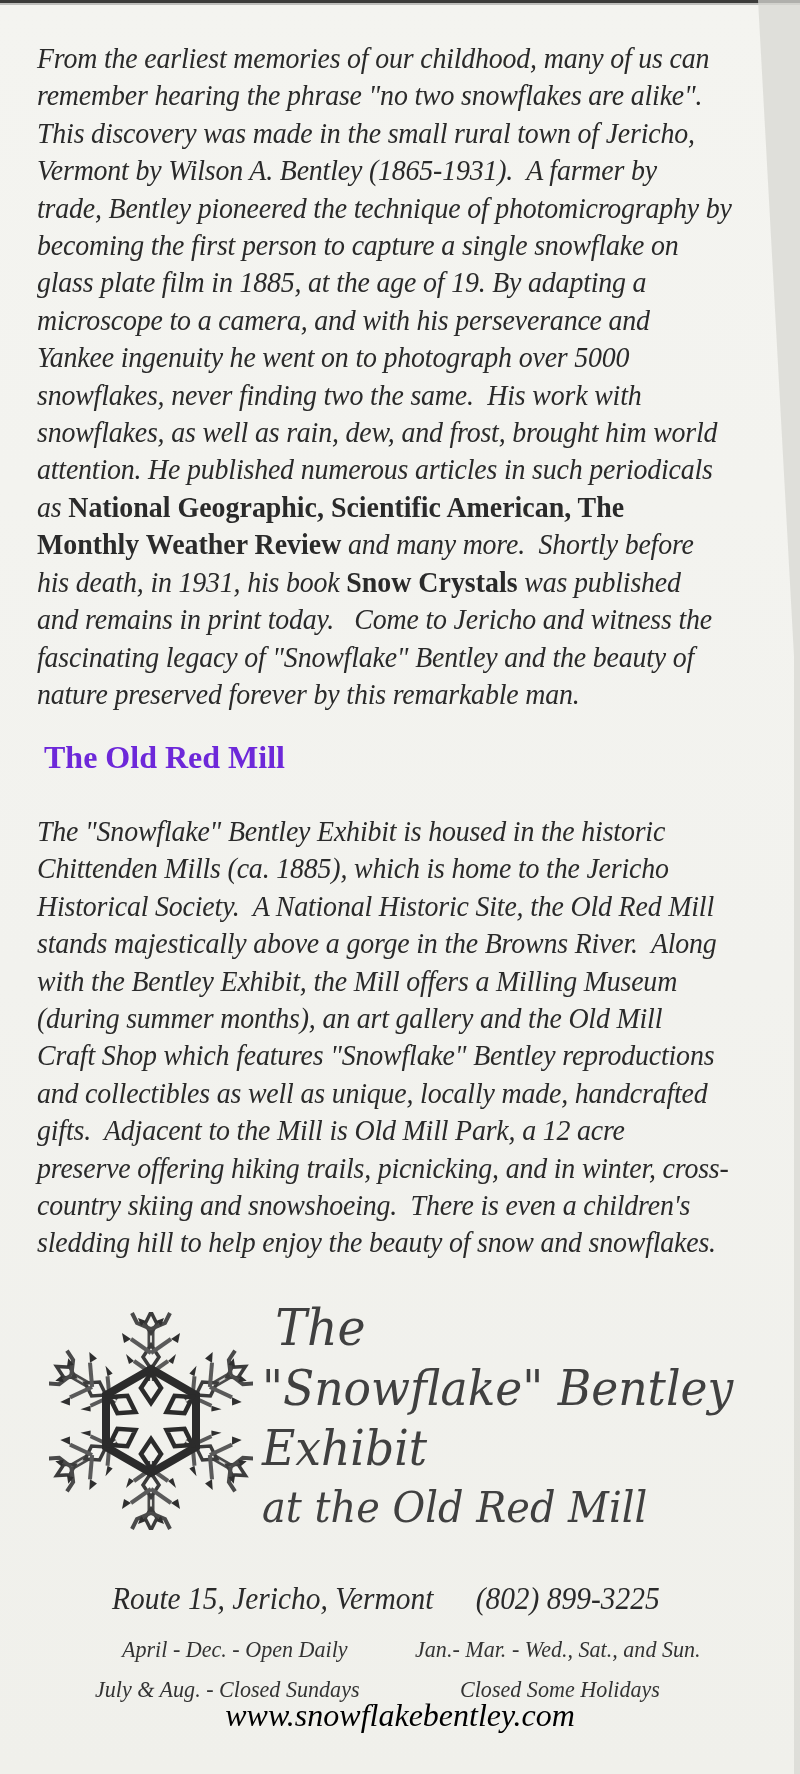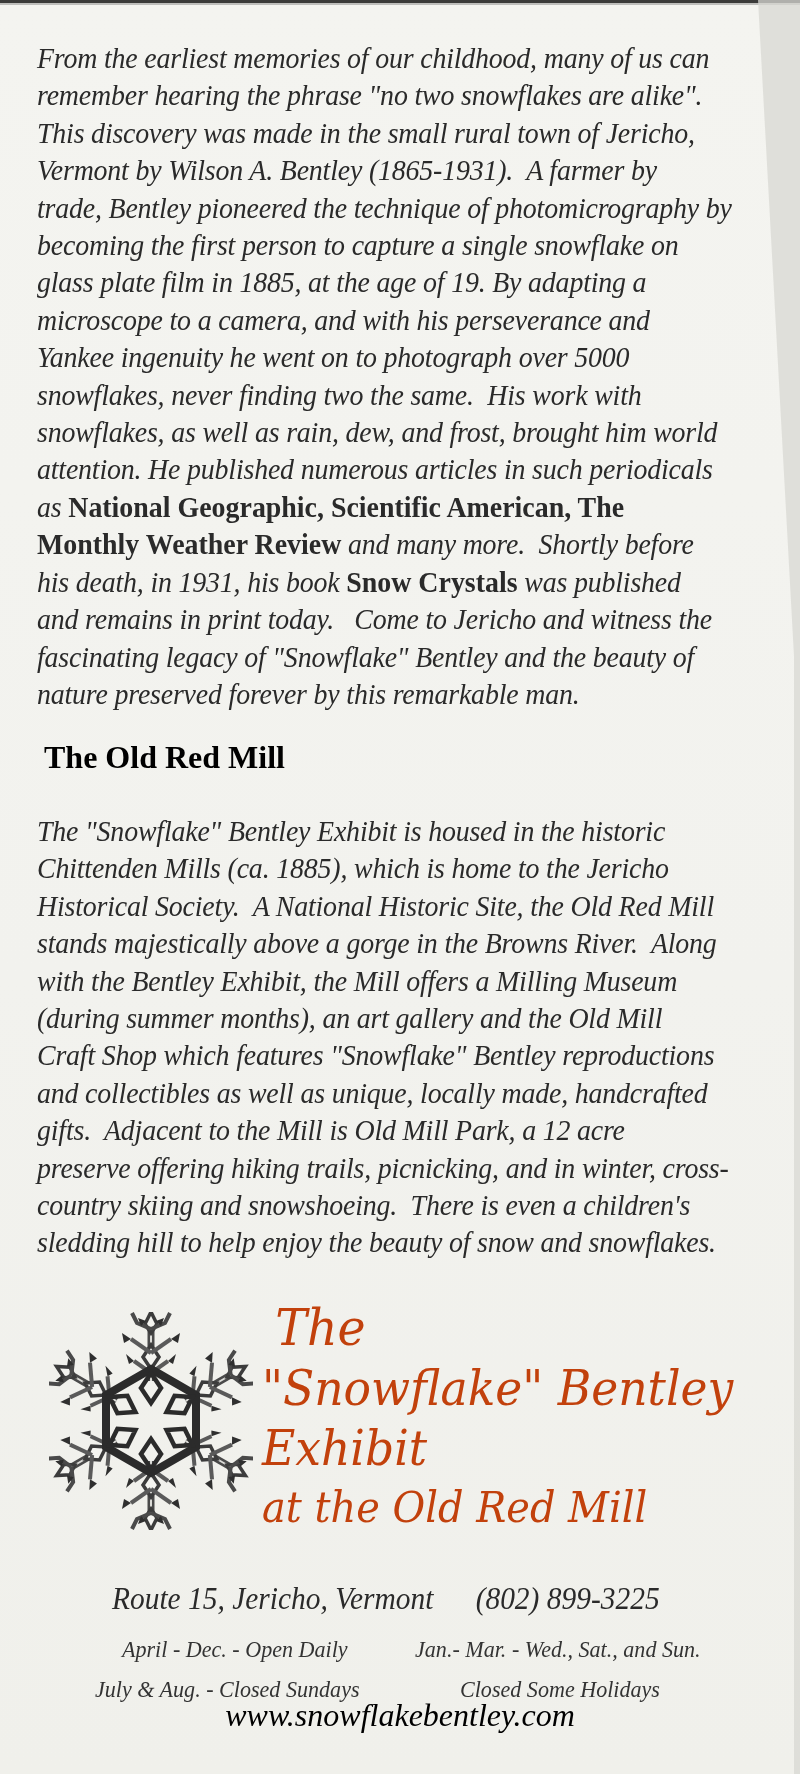--- a/index.html
+++ b/index.html
@@ -28,23 +28,23 @@
   .txt{position:absolute;color:#2a2a2a;}
   .condense{transform:scaleX(0.93);transform-origin:top left;}
   .tline{
     white-space:pre;line-height:37.4px;font-size:30px;
     font-style:italic;letter-spacing:-0.2px;
   }
   .seg{font-style:italic;}
   .bseg{font-style:normal;font-weight:700;letter-spacing:0;}
   .heading{
     font-size:32px;font-weight:700;font-style:normal;line-height:40px;
-    color:#000000;white-space:pre;text-align:right;
+    color:#6d28d9;white-space:pre;text-align:right;
   }
-  .title-block{position:absolute;left:262px;top:1298px;color:#c2410c;}
+  .title-block{position:absolute;left:262px;top:1298px;color:#404040;}
   .title-line{
     font-family:"DejaVu Serif", serif;font-style:italic;
     line-height:60px;white-space:pre;transform:scaleX(0.95);transform-origin:left center;
   }
   .t1{font-size:50px;padding-left:14px;}
   .t2{font-size:48px;}
   .t3{font-size:48px;}
   .t4{font-size:42px;}
   .contact-row{
     position:absolute;left:112px;top:1578px;display:flex;gap:46px;

